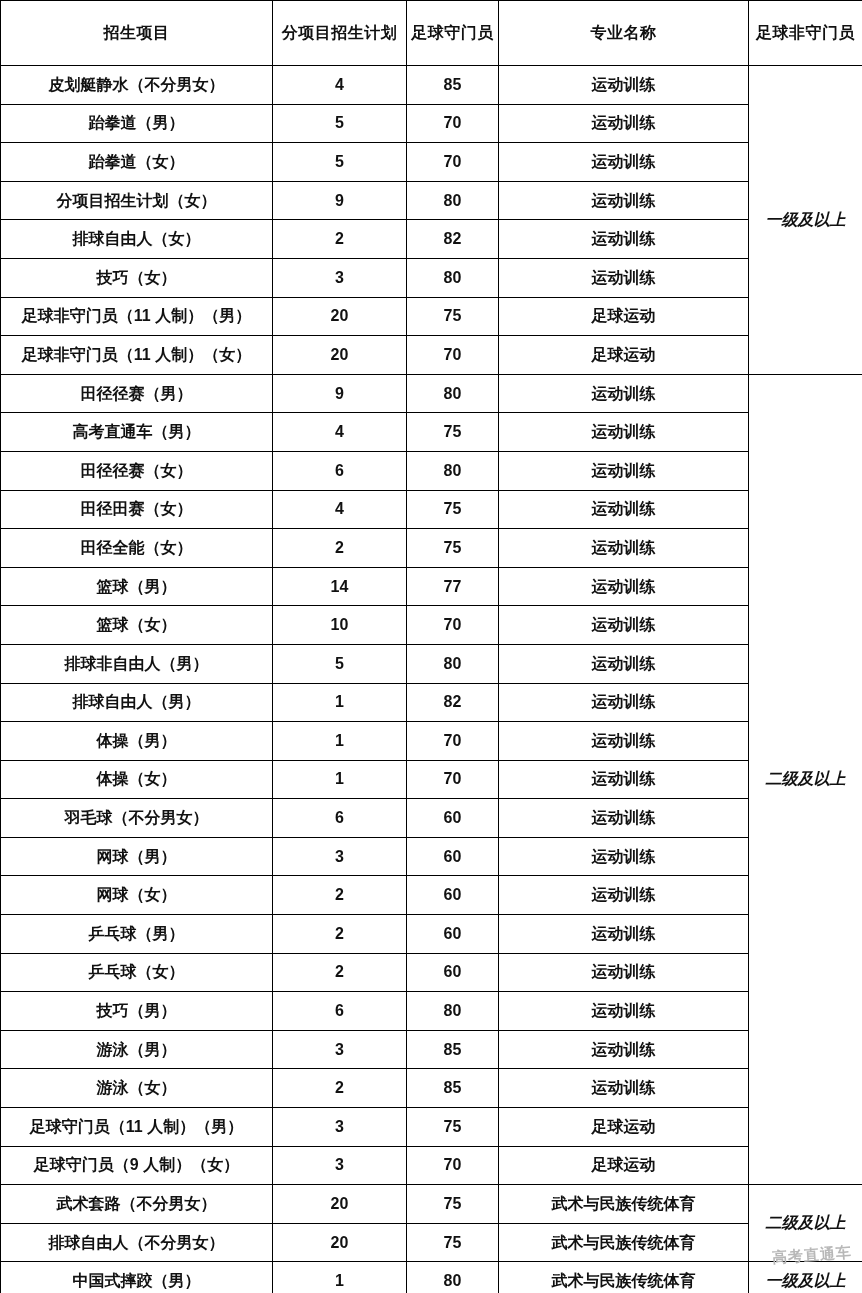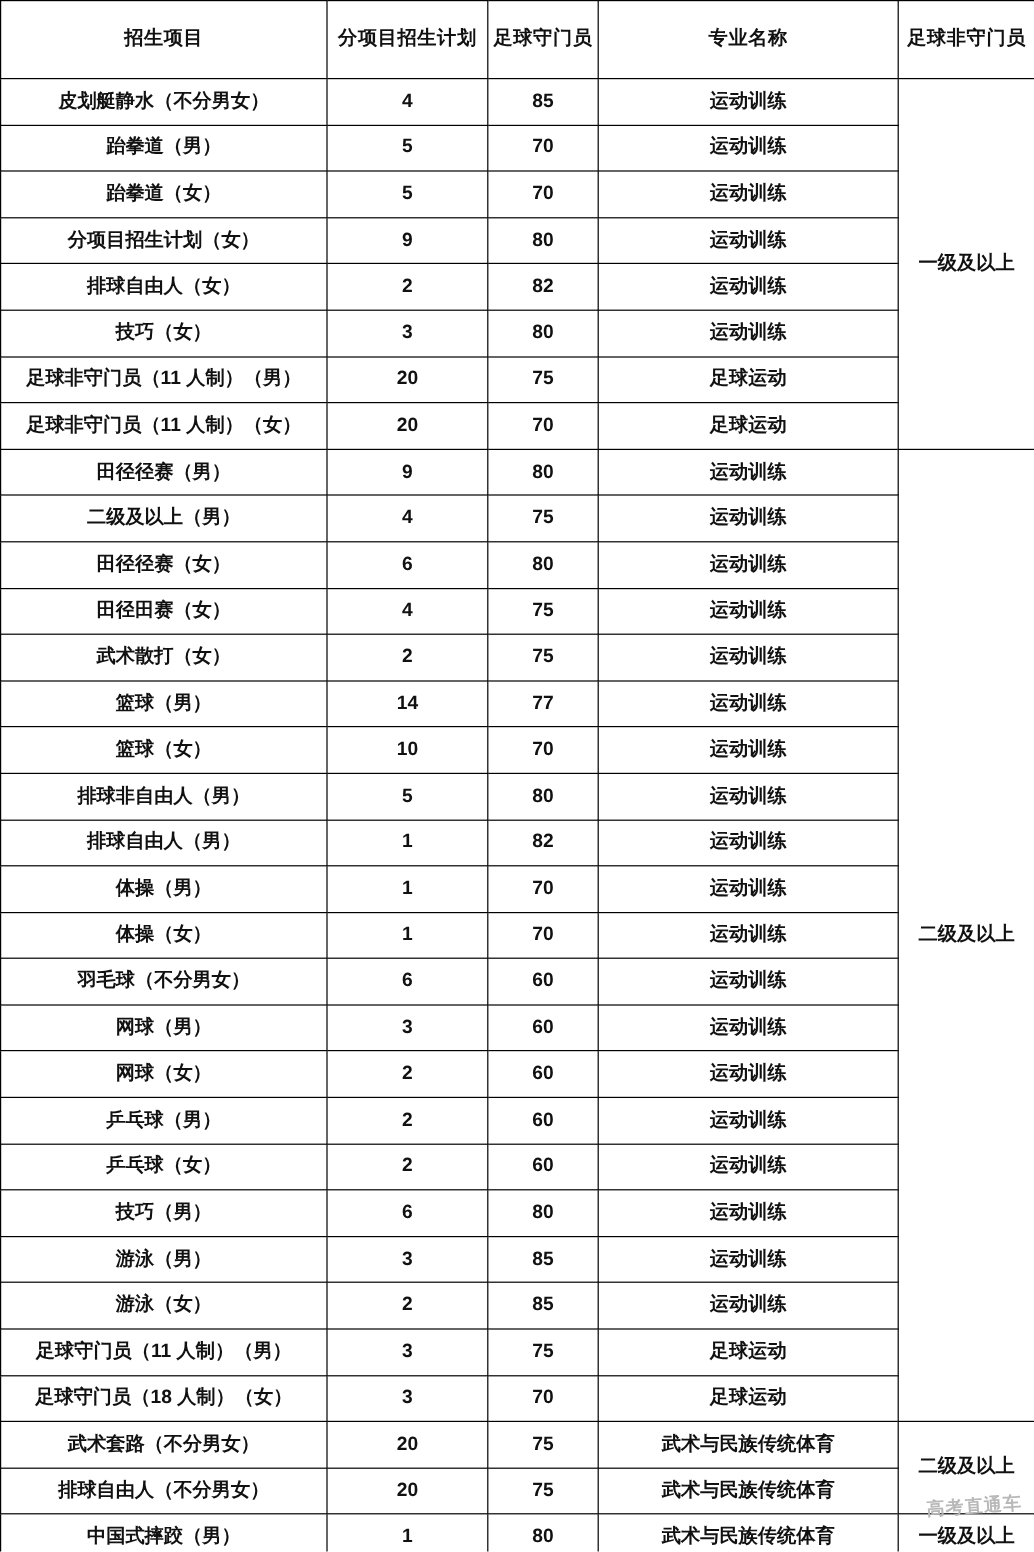--- a/index.html
+++ b/index.html
@@ -49,20 +49,21 @@
   col.c-score   { width: 92px; }
   col.c-major   { width: 250px; }
   col.c-level   { width: 114px; }
 
   td.num, td.major {
     font-weight: bold;
   }
   td.level {
     font-weight: bold;
     font-size: 16px;
+    font-style: italic;
   }
   .watermark {
     position: absolute;
     right: 10px;
     bottom: 28px;
     font-size: 15px;
     color: #b8b8b8;
     font-weight: bold;
     letter-spacing: 1px;
     pointer-events: none;
@@ -142,39 +143,39 @@
           <td class="major">足球运动</td>
         </tr>
         <tr>
           <td class="program">田径径赛（男）</td>
           <td class="num">9</td>
           <td class="num">80</td>
           <td class="major">运动训练</td>
           <td class="level" rowspan="21">二级及以上</td>
         </tr>
         <tr>
-          <td class="program">二级及以上（男）</td>
+          <td class="program">高考直通车（男）</td>
           <td class="num">4</td>
           <td class="num">75</td>
           <td class="major">运动训练</td>
         </tr>
         <tr>
           <td class="program">田径径赛（女）</td>
           <td class="num">6</td>
           <td class="num">80</td>
           <td class="major">运动训练</td>
         </tr>
         <tr>
           <td class="program">田径田赛（女）</td>
           <td class="num">4</td>
           <td class="num">75</td>
           <td class="major">运动训练</td>
         </tr>
         <tr>
-          <td class="program">武术散打（女）</td>
+          <td class="program">田径全能（女）</td>
           <td class="num">2</td>
           <td class="num">75</td>
           <td class="major">运动训练</td>
         </tr>
         <tr>
           <td class="program">篮球（男）</td>
           <td class="num">14</td>
           <td class="num">77</td>
           <td class="major">运动训练</td>
         </tr>
@@ -256,21 +257,21 @@
           <td class="num">85</td>
           <td class="major">运动训练</td>
         </tr>
         <tr>
           <td class="program">足球守门员（11 人制）（男）</td>
           <td class="num">3</td>
           <td class="num">75</td>
           <td class="major">足球运动</td>
         </tr>
         <tr>
-          <td class="program">足球守门员（18 人制）（女）</td>
+          <td class="program">足球守门员（9 人制）（女）</td>
           <td class="num">3</td>
           <td class="num">70</td>
           <td class="major">足球运动</td>
         </tr>
         <tr>
           <td class="program">武术套路（不分男女）</td>
           <td class="num">20</td>
           <td class="num">75</td>
           <td class="major">武术与民族传统体育</td>
           <td class="level" rowspan="2">二级及以上</td>

